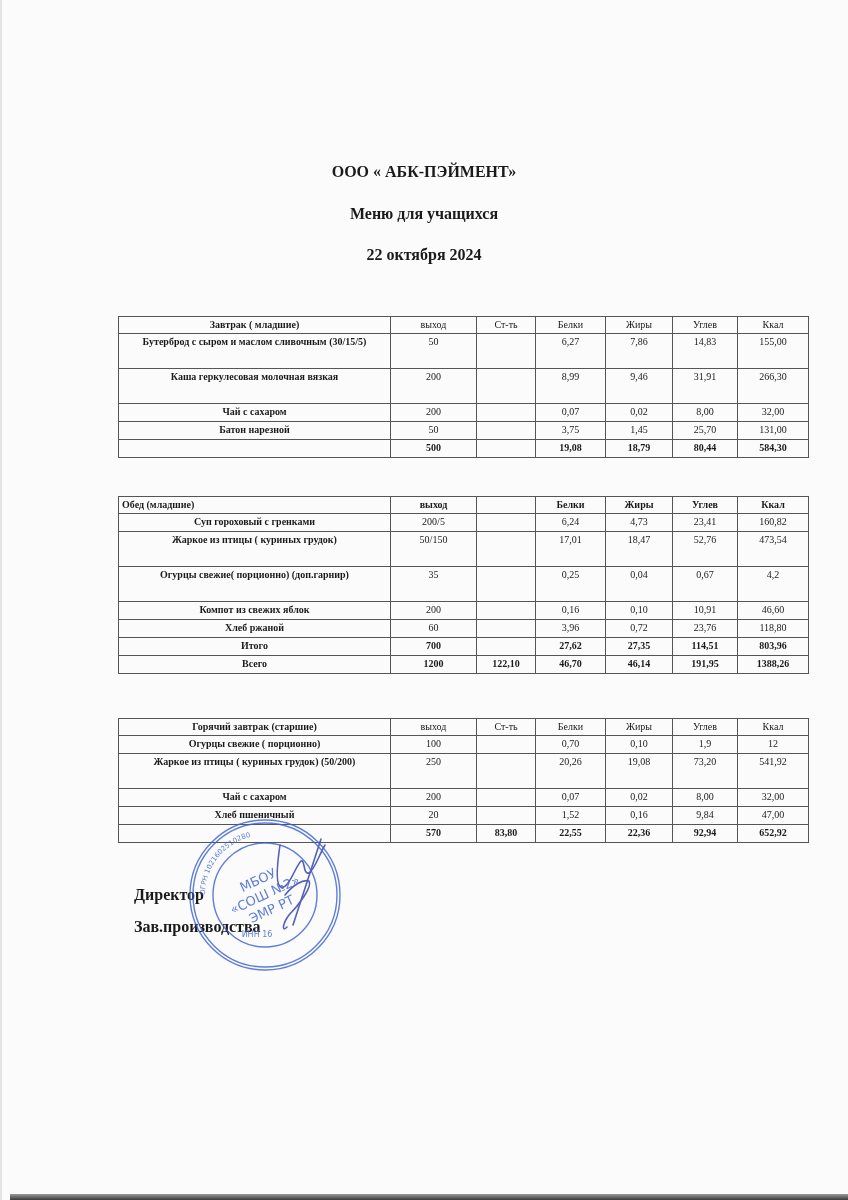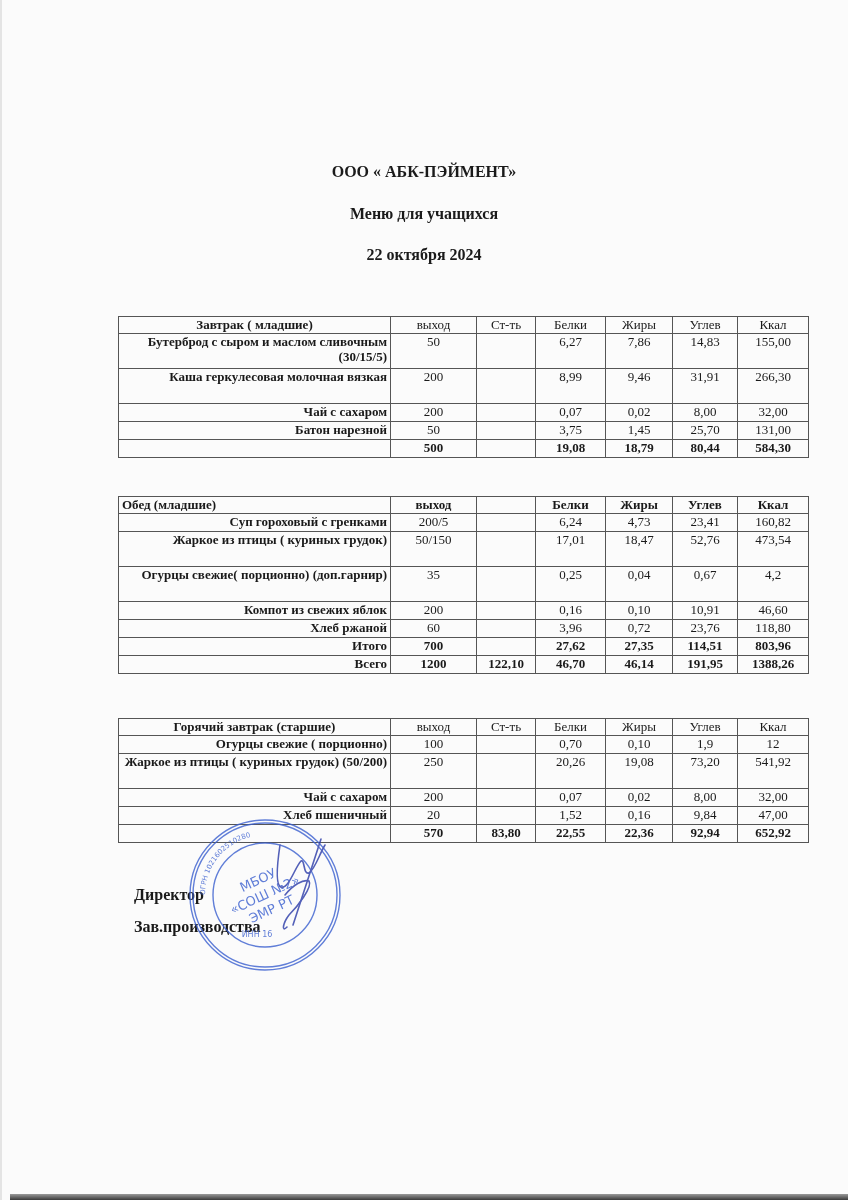--- a/index.html
+++ b/index.html
@@ -16,30 +16,30 @@
   .page-edge-left {
     position: absolute; left: 0; top: 0; bottom: 0; width: 2px; background: #e4e4e4;
   }
   .title {
     position: absolute; left: 0; width: 848px; text-align: center;
     font-weight: bold; font-size: 16px;
   }
   table.menu {
     position: absolute; left: 118px; width: 690px;
     border-collapse: collapse; table-layout: fixed;
-    font-size: 13px;
+    font-size: 10px;
   }
   table.menu td {
     border: 1px solid #555;
     padding: 0 3px;
     vertical-align: top;
     line-height: 15px;
     height: 17px;
   }
-  td.name { font-weight: bold; text-align: right; }
+  td.name { font-weight: bold; text-align: center; }
   td.num { text-align: center; }
   tr.head td { text-align: center; font-weight: normal; height: 16px; }
   tr.head td.name { font-weight: bold; }
   tr.head.bold td { font-weight: bold; }
   tr.total td { font-weight: bold; }
   tr.tall td { height: 34px; }
   col.c-name { width: 272px; }
   col.c-out { width: 86px; }
   col.c-cost { width: 59px; }
   col.c-prot { width: 70px; }

